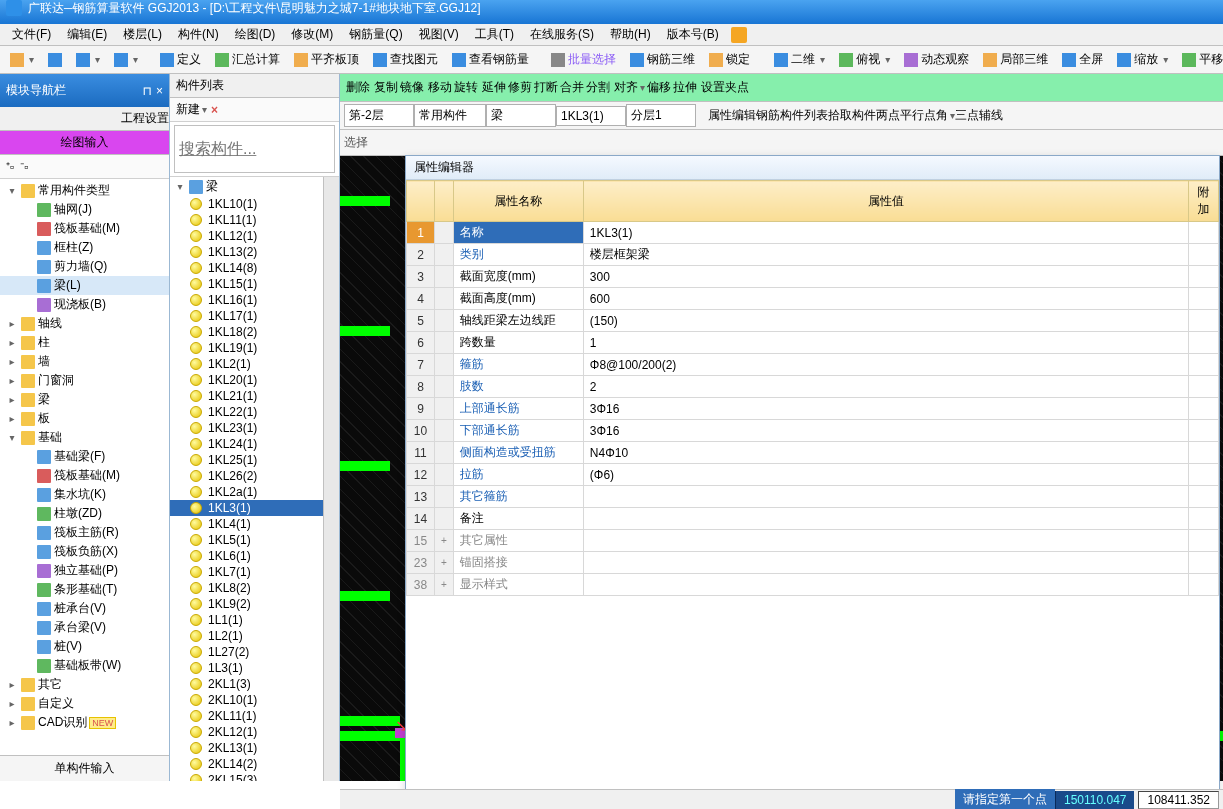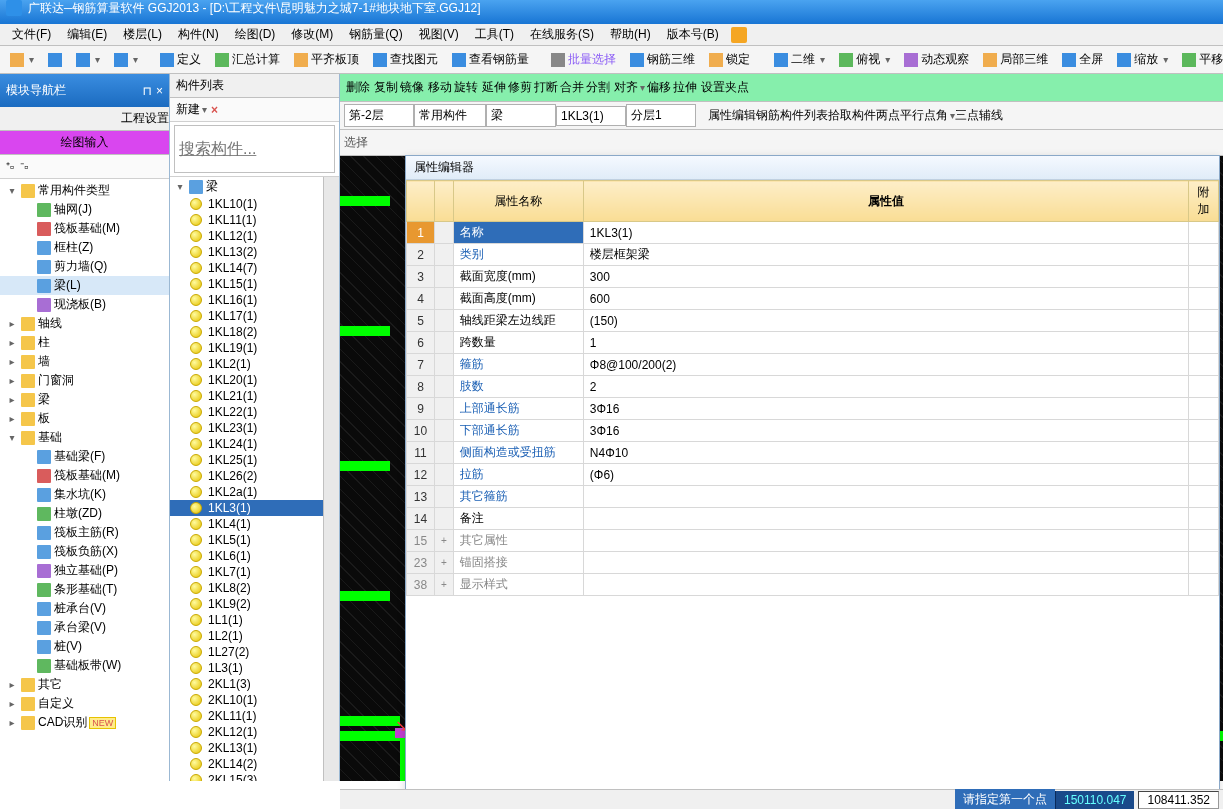--- a/index.html
+++ b/index.html
@@ -67,21 +67,21 @@
 .beam-h { position: absolute; height: 10px; background: #00ff00; border-top: 1px solid #0f0; border-bottom: 1px solid #0f0; }
 .beam-v { position: absolute; width: 10px; background: #00ff00; }
 .col { position: absolute; width: 24px; height: 10px; background: #c040d0; }
 .marker { position: absolute; color: #ff4040; font-size: 16px; }
 
 
 .prop-editor { position: absolute; left: 405px; top: 155px; width: 815px; background: #fff; border: 1px solid #8aa8c8; box-shadow: 0 2px 8px rgba(0,0,0,0.15); }
 .prop-title { background: linear-gradient(#f5f9ff,#e0ecf8); border-bottom: 1px solid #c0d0e0; padding: 3px 8px; font-size: 12px; }
 .prop-table { width: 100%; border-collapse: collapse; }
 .prop-table th { background: linear-gradient(#fdeec8,#f9dd94); border: 1px solid #d8c888; padding: 3px 6px; font-weight: normal; text-align: center; }
-.prop-table th.val { background: linear-gradient(#fdeec8,#f9dd94); font-weight: bold; }
+.prop-table th.val { background: linear-gradient(#fdeec8,#f9dd94); }
 .prop-table td { border: 1px solid #d8d8d8; padding: 2px 6px; height: 19px; }
 .prop-table td.num { background: #f0f0f0; text-align: center; width: 28px; color: #333; }
 .prop-table td.exp { width: 14px; text-align: center; background: #f0f0f0; color: #666; font-size: 10px; }
 .prop-table td.name { width: 130px; }
 .prop-table td.link { color: #1a5fb4; }
 .prop-table tr.sel td.num { background: #e89830; color: #fff; }
 .prop-table tr.sel td.name { background: #2f6db8; color: #fff; }
 .prop-table tr.group td { color: #888; }
 
 
@@ -392,20 +392,21 @@
           <span>自定义</span>
         </div>
         <div class="tree-row">
           <span class="tree-ind" style="width: 4px;"></span>
           <span class="tree-toggle">▸</span>
           <span class="tree-ico folder"></span>
           <span>CAD识别</span>
           <span class="new-badge">NEW</span>
         </div>
       </div>
+    <div class="nav-bottom">单构件输入</div>
   </div>
 
   <div class="comp-panel">
     <div class="comp-header">构件列表</div>
     <div class="comp-toolbar">
       <span class="btn"><i class="ico i-blue"></i><span>新建</span><span class="dd">▾</span></span>
       <span style="color:#d9534f;font-weight:bold;">×</span>
       <span><i class="ico i-orange"></i></span>
     </div>
     <div class="comp-search">
@@ -429,21 +430,21 @@
           <div class="comp-row">
             <span class="bullet"></span>
             <span>1KL12(1)</span>
           </div>
           <div class="comp-row">
             <span class="bullet"></span>
             <span>1KL13(2)</span>
           </div>
           <div class="comp-row">
             <span class="bullet"></span>
-            <span>1KL14(7)</span>
+            <span>1KL14(8)</span>
           </div>
           <div class="comp-row">
             <span class="bullet"></span>
             <span>1KL15(1)</span>
           </div>
           <div class="comp-row">
             <span class="bullet"></span>
             <span>1KL16(1)</span>
           </div>
           <div class="comp-row">

